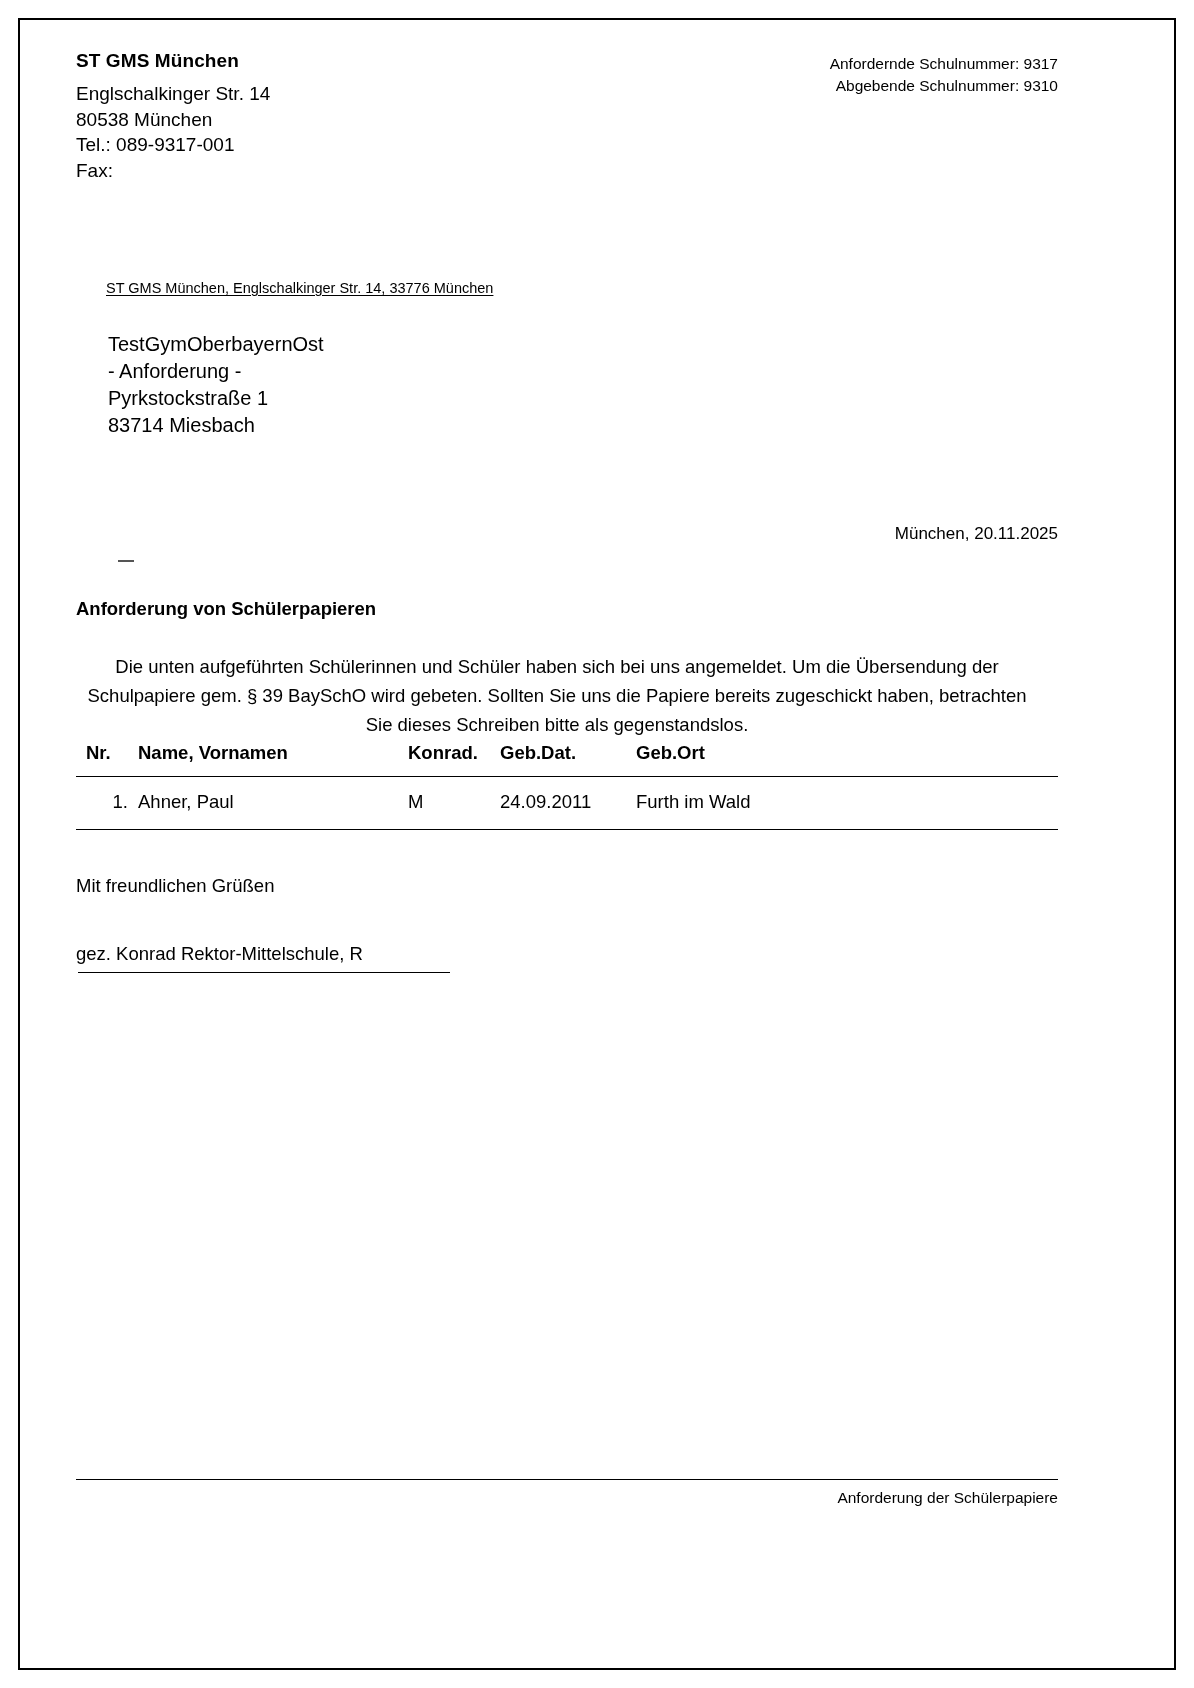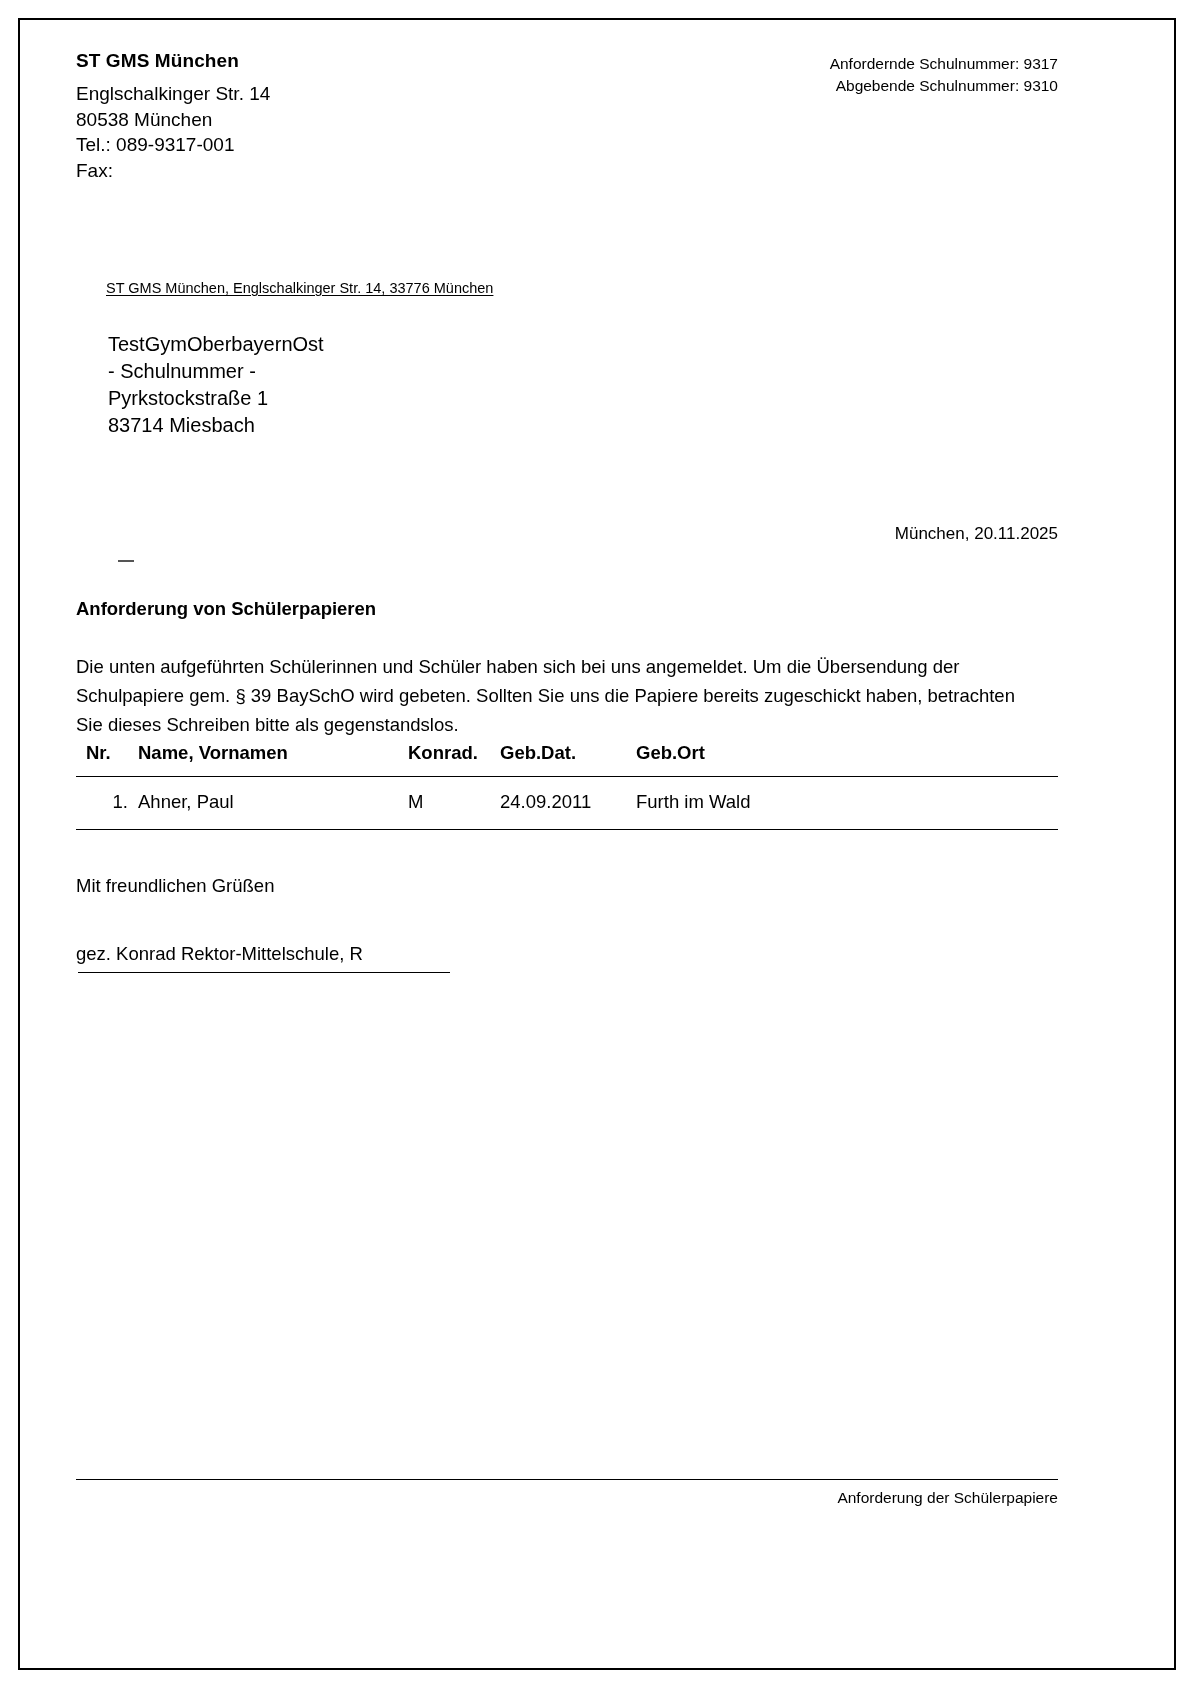--- a/index.html
+++ b/index.html
@@ -125,21 +125,21 @@
   }
 
   
   .body-text {
     position: absolute;
     top: 652px;
     left: 0;
     width: 962px;
     font-size: 18.5px;
     line-height: 29px;
-    text-align: left;
+    text-align: center;
   }
 
   
   .student-table {
     position: absolute;
     top: 742px;
     left: 0;
     width: 982px;
     border-collapse: collapse;
     font-size: 18.5px;
@@ -230,21 +230,21 @@
       <div class="school-numbers">
         <div>Anfordernde Schulnummer: 9317</div>
         <div>Abgebende Schulnummer: 9310</div>
       </div>
     </div>
 
     <div class="return-address">ST GMS München, Englschalkinger Str. 14, 33776 München</div>
 
     <div class="recipient">
       <div>TestGymOberbayernOst</div>
-      <div>- Schulnummer -</div>
+      <div>- Anforderung -</div>
       <div>Pyrkstockstraße 1</div>
       <div>83714 Miesbach</div>
     </div>
 
     <div class="date-line">München, 20.11.2025</div>
 
     <div class="fold-mark"></div>
 
     <div class="subject">Anforderung von Schülerpapieren</div>
 

